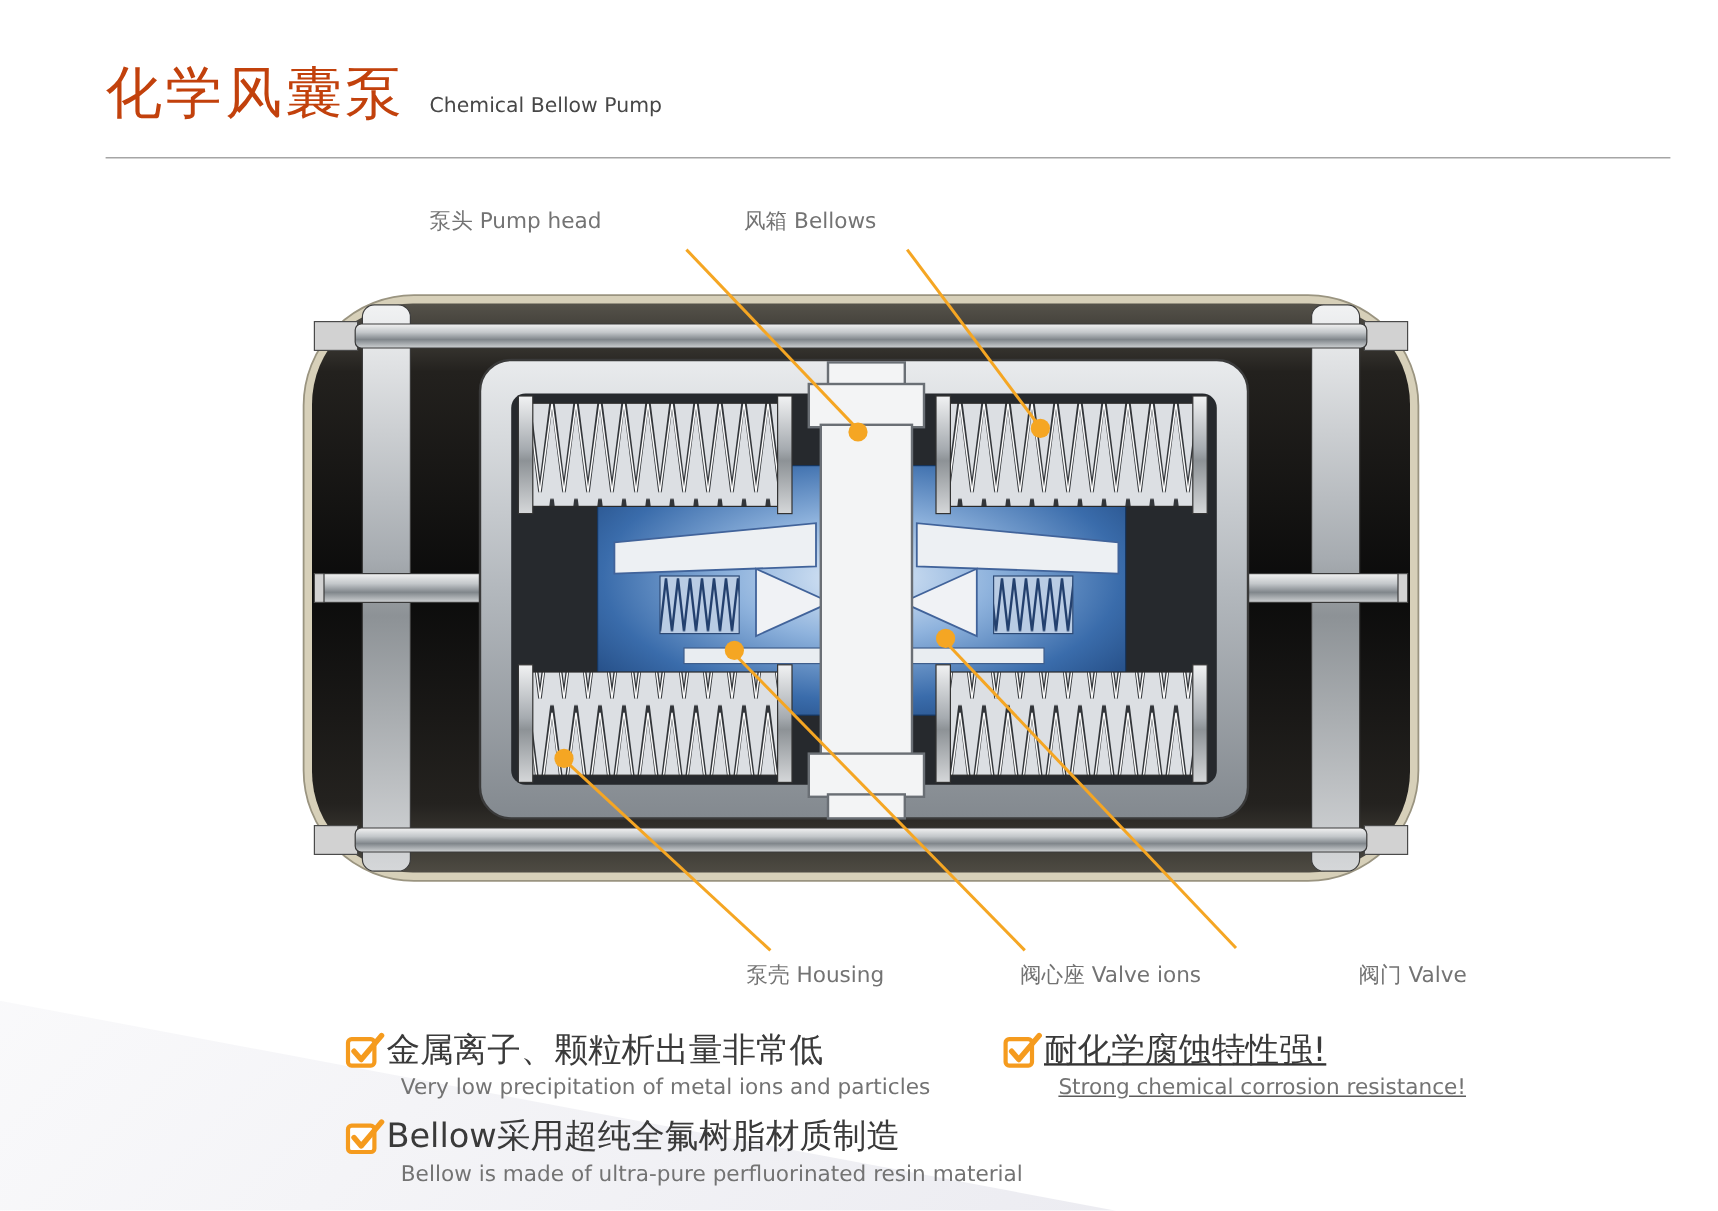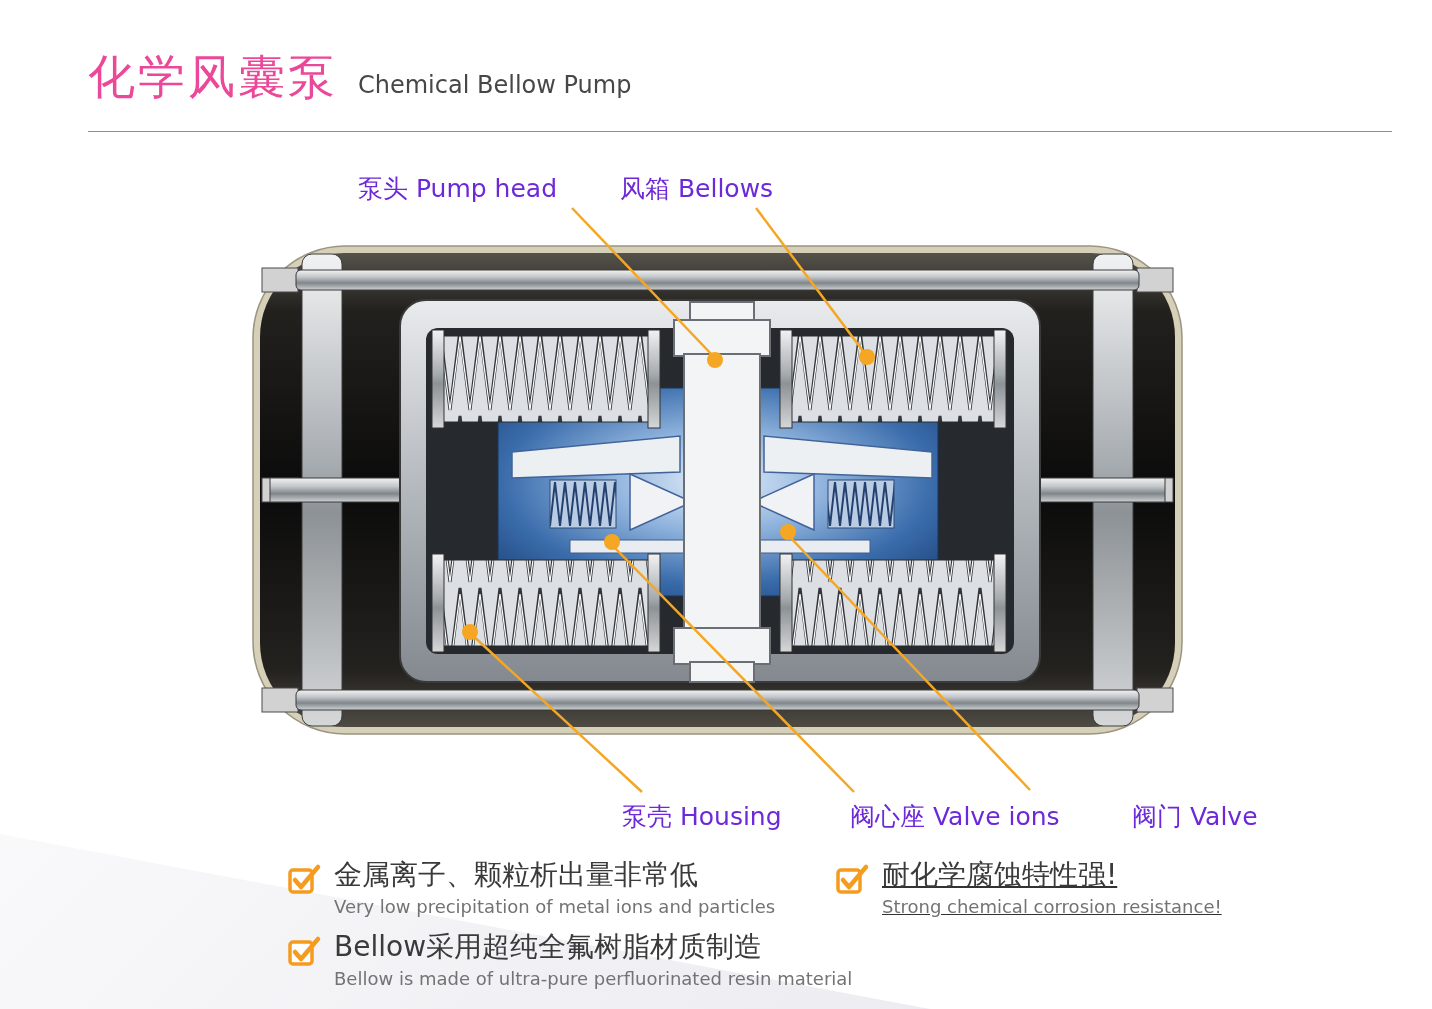--- a/index.html
+++ b/index.html
@@ -7,28 +7,28 @@
   body {
     position:relative; overflow:hidden; background:#ffffff;
     font-family:"DejaVu Sans","Liberation Sans",sans-serif; color:#333;
   }
   .wedge {
     position:absolute; left:0; bottom:0; width:930px; height:175px;
     background:linear-gradient(135deg, rgba(232,232,238,0.25), rgba(223,223,232,0.6));
     clip-path:polygon(0 0, 100% 100%, 0 100%);
   }
   .page-header { position:absolute; left:88px; top:46px; display:flex; align-items:baseline; }
-  .title-zh { font-size:47px; color:#ec4899; letter-spacing:3px; }
-  .title-en { font-size:24px; color:#474747; margin-left:20px; }
+  .title-zh { font-size:47px; color:#c2410c; letter-spacing:3px; }
+  .title-en { font-size:17px; color:#474747; margin-left:20px; }
   .header-divider { position:absolute; left:88px; top:131px; width:1304px; height:1px; background:#8f8f8f; }
-  .callout { position:absolute; font-size:25px; color:#6d28d9; white-space:nowrap; }
+  .callout { position:absolute; font-size:18px; color:#737373; white-space:nowrap; }
   .pump-wrap { position:absolute; left:250px; top:240px; width:935px; height:500px; }
   .overlay { position:absolute; left:0; top:0; pointer-events:none; }
   .feature { position:absolute; }
-  .feature-main { display:flex; align-items:flex-end; gap:12px; }
+  .feature-main { display:flex; align-items:center; }
   .feature-zh { font-size:28px; color:#3a3a3a; white-space:nowrap; }
   .feature-sub { font-size:18px; color:#737373; margin-left:46px; margin-top:2px; white-space:nowrap; }
   .checkbox { width:34px; height:30px; display:inline-block; flex:0 0 auto; }
 </style>
 </head>
 <body>
 
 <div class="wedge"></div>
 
 <header class="page-header">

